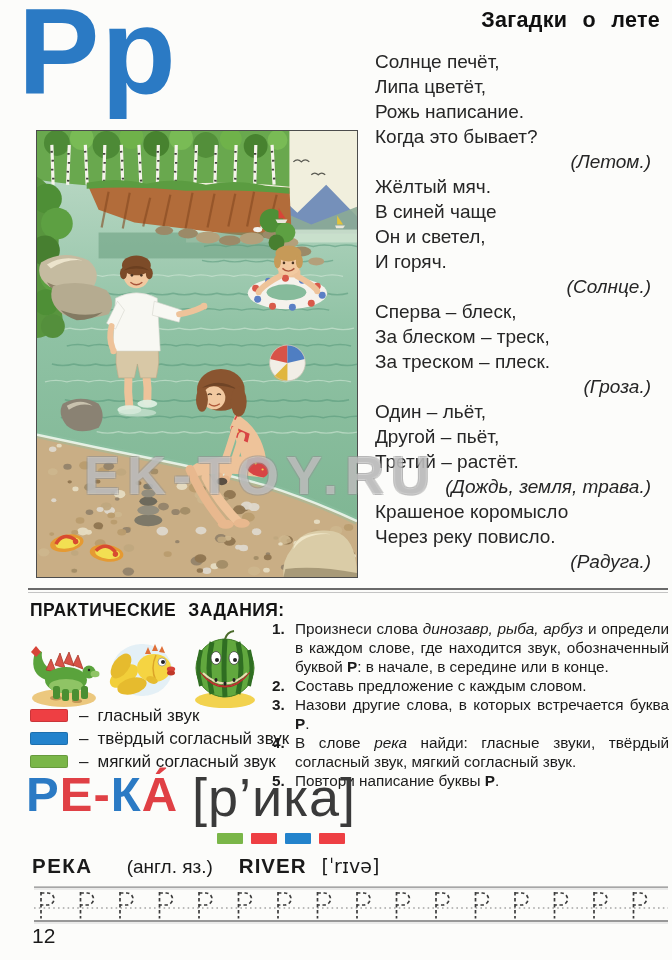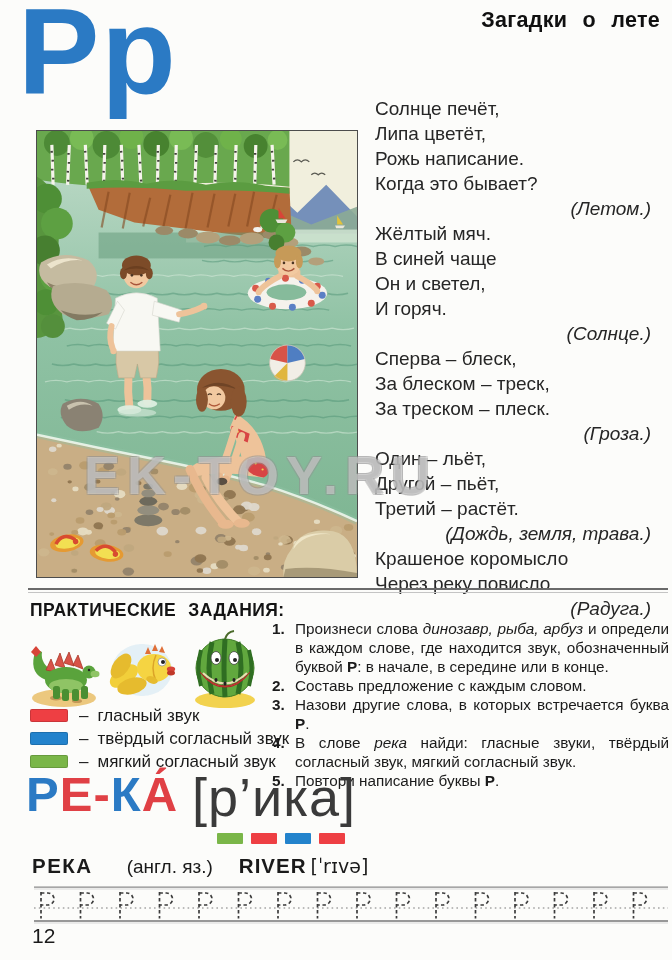--- a/index.html
+++ b/index.html
@@ -2,21 +2,21 @@
 <html><head>
 <meta charset="utf-8">
 <style>
   html,body{margin:0;padding:0;background:#9a9a9a;}
   .page{position:relative;width:672px;height:960px;margin:0 auto;background:#fcfcfa;
         font-family:"Liberation Sans","DejaVu Sans",sans-serif;color:#222;overflow:hidden;}
   .big-letter{position:absolute;left:18px;top:-16px;font-size:122px;font-weight:bold;
         color:#2b7ac4;line-height:1.12;letter-spacing:2px;}
   .title{position:absolute;top:8px;right:12px;margin:0;font-size:21.5px;font-weight:bold;
         word-spacing:9px;letter-spacing:.3px;color:#101010;}
-  .riddles{position:absolute;left:375px;top:49px;width:278px;font-size:19px;line-height:25px;color:#262626;margin-top:47px;}
+  .riddles{position:absolute;left:375px;top:49px;width:278px;font-size:19px;line-height:25px;color:#262626;}
   .riddle-answer{text-align:right;font-style:italic;padding-right:2px;}
   .pic-frame{position:absolute;left:36px;top:130px;width:320px;height:446px;
         border:1px solid #4c4c4c;background:#9cc8ab;}
   .pic-frame svg{display:block;}
   .watermark{position:absolute;left:84px;top:444px;font-size:54px;font-weight:bold;letter-spacing:7px;
         color:rgba(255,255,255,.34);z-index:5;pointer-events:none;white-space:nowrap;
         text-shadow:1px 1px 0 rgba(145,145,145,.4),-1px -1px 0 rgba(145,145,145,.4),
                     1px -1px 0 rgba(145,145,145,.4),-1px 1px 0 rgba(145,145,145,.4);}
   .divider{position:absolute;left:28px;top:588px;width:640px;height:2px;
         border-top:2px solid #6a6a6a;border-bottom:1px solid #c4c4c4;}
@@ -36,21 +36,21 @@
   .seg-b{font-weight:bold;}
   .word-row{position:absolute;left:26px;top:766px;display:flex;align-items:flex-start;line-height:1.15;white-space:nowrap;}
   .syll{font-size:49px;font-weight:bold;letter-spacing:1px;}
   .transcr{font-size:54px;font-weight:normal;color:#3a3a3a;margin-left:14px;letter-spacing:1px;}
   .bars{position:absolute;left:217px;top:833px;display:flex;gap:8px;}
   .bar{width:26px;height:11px;border-radius:1px;}
   .eng-row{position:absolute;left:32px;top:854px;display:flex;align-items:baseline;font-size:19px;color:#1a1a1a;}
   .w-caps{font-weight:bold;font-size:20.5px;letter-spacing:1.5px;}
   .w-note{margin-left:34px;}
   .w-eng{margin-left:26px;font-weight:bold;font-size:20.5px;letter-spacing:1px;}
-  .w-ipa{margin-left:4px;font-family:"DejaVu Sans",sans-serif;}
+  .w-ipa{margin-left:15px;font-family:"DejaVu Sans",sans-serif;}
   .practice-line{position:absolute;left:34px;top:886px;width:634px;height:38px;}
   .page-num{position:absolute;left:32px;top:924px;font-size:21px;color:#1a1a1a;}
 </style>
 </head>
 <body>
 
 <div class="page">
 
   <div class="big-letter">Рр</div>
   <h1 class="title">Загадки о лете</h1>

